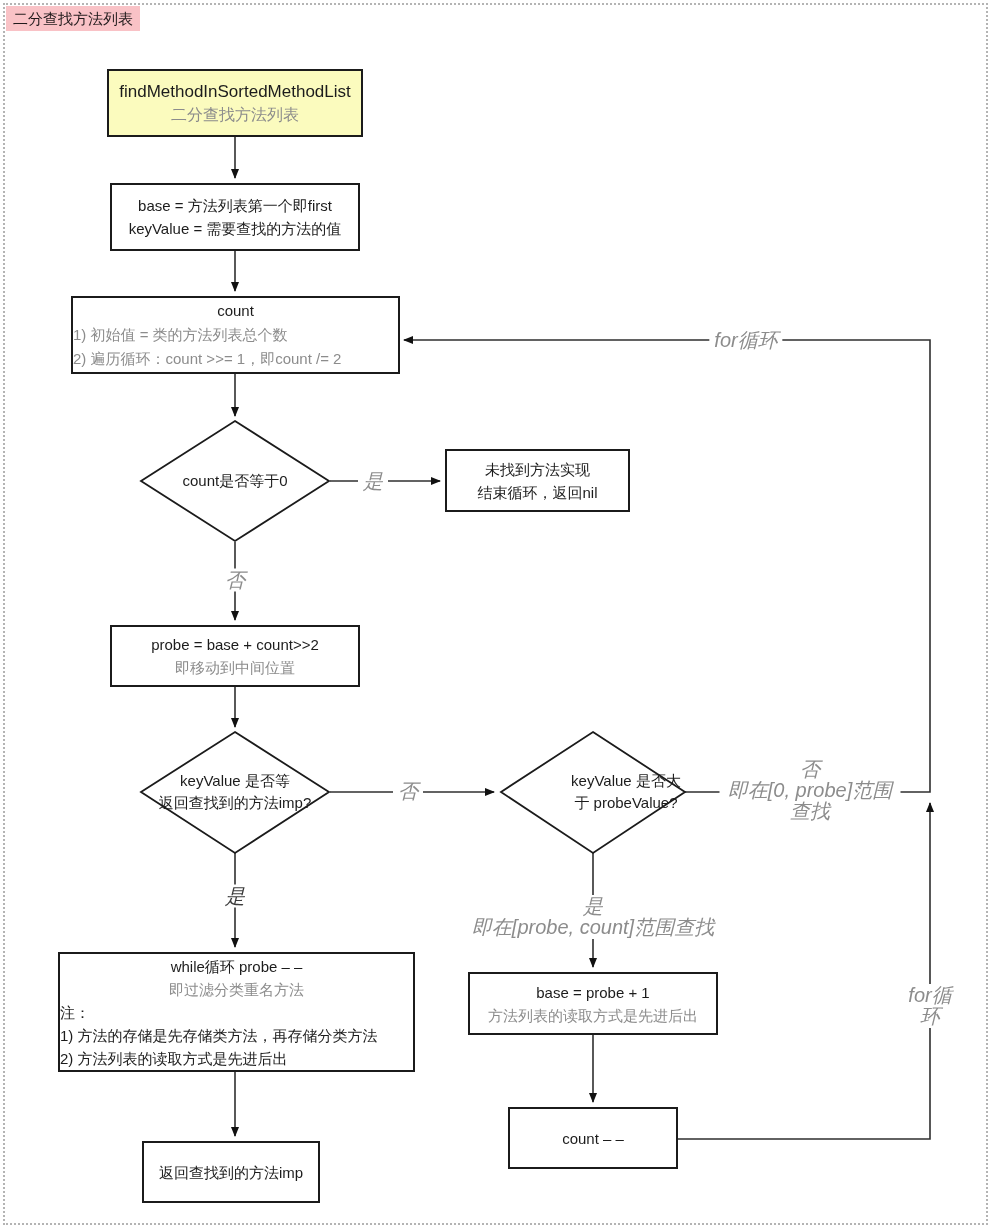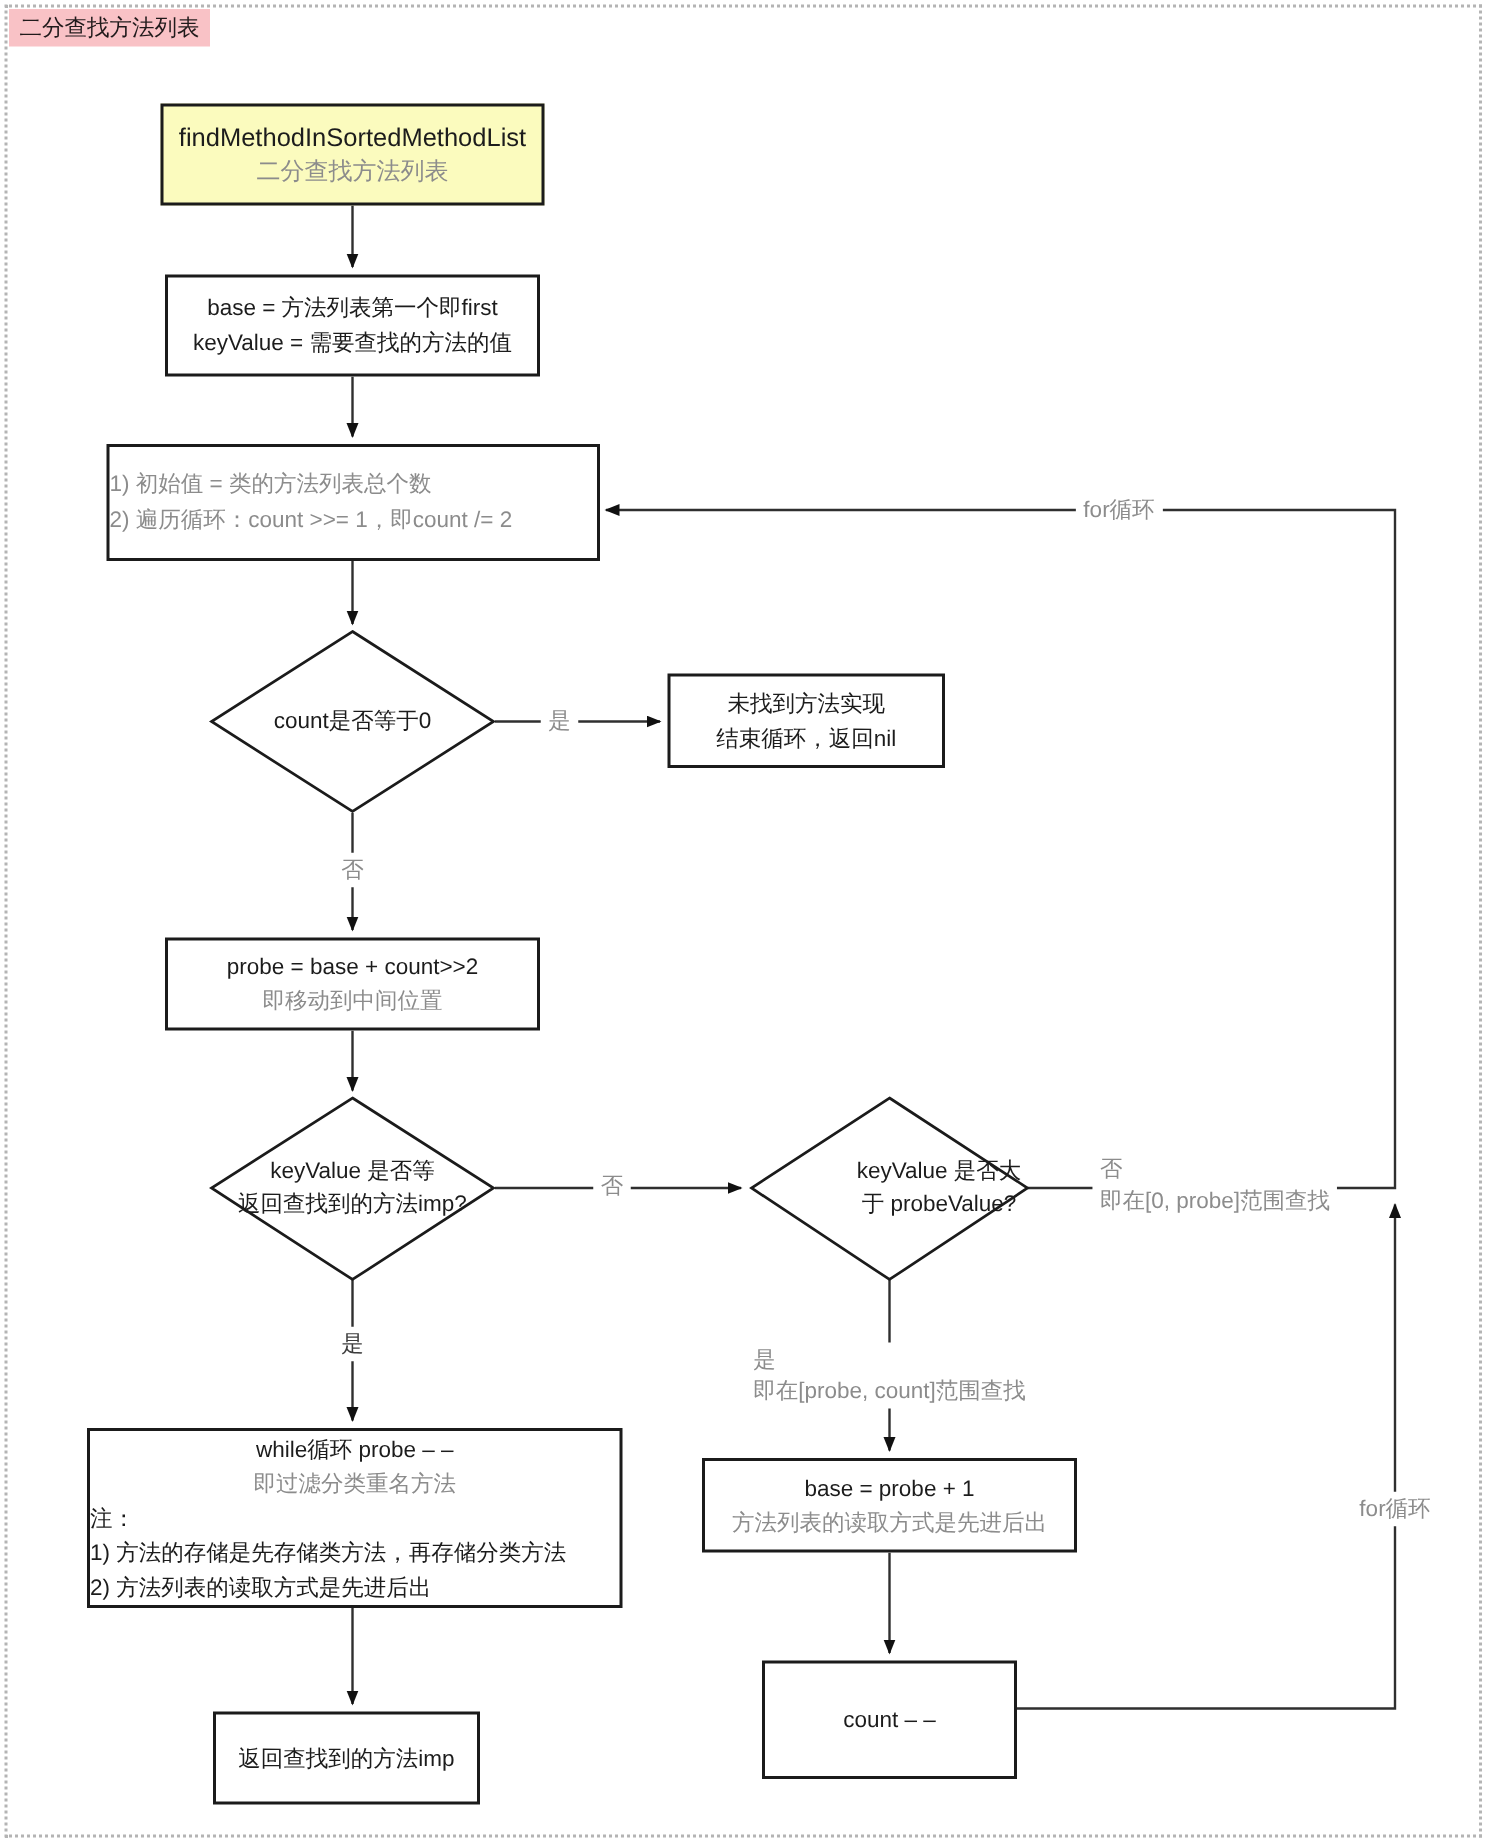--- a/index.html
+++ b/index.html
@@ -13,21 +13,21 @@
   .node .sub{color:#8c8c8c;}
   .node .left{ text-align:left;padding:0 0;}
   .tag{position:absolute;left:6px;top:6px;background:#f9c2c6;color:#201a1b;
        font-size:15px;padding:3px 7px;line-height:19px;}
   .start{background:#fbfbbe;}
   .start .t1{font-size:17px;}
   .start .sub{font-size:16px;}
   .dlabel{position:absolute;transform:translate(-50%,-50%);text-align:center;
           font-size:15px;color:#1c1c1c;line-height:22px;pointer-events:none;}
   .elabel{position:absolute;transform:translate(-50%,-50%);background:#fff;
-          color:#8c8c8c;font-size:15px;line-height:21px;padding:1px 5px;}
+          color:#8c8c8c;font-size:20px;line-height:21px;text-align:center;padding:1px 5px;font-style:italic;}
   .elabel.dark{color:#3c3c3c;}
 </style>
 </head>
 <body>
 
 <div class="canvas">
 
   <svg class="svg-layer" width="991" height="1228" viewBox="0 0 991 1228">
     <defs>
       <marker id="arr" markerWidth="11" markerHeight="9" refX="9" refY="4" orient="auto" markerUnits="userSpaceOnUse">
@@ -62,20 +62,21 @@
     <div class="t1">findMethodInSortedMethodList</div>
     <div class="sub">二分查找方法列表</div>
   </div>
 
   <div class="node" style="left:110px;top:183px;width:250px;height:68px;">
     <div>base = 方法列表第一个即first</div>
     <div>keyValue = 需要查找的方法的值</div>
   </div>
 
   <div class="node" style="left:71px;top:296px;width:329px;height:78px;line-height:24px;">
+    <div>count</div>
     <div class="sub left">1) 初始值 = 类的方法列表总个数</div>
     <div class="sub left">2) 遍历循环：count &gt;&gt;= 1，即count /= 2</div>
   </div>
 
   <div class="dlabel" style="left:235px;top:481px;">count是否等于0</div>
 
   <div class="node" style="left:445px;top:449px;width:185px;height:63px;">
     <div>未找到方法实现</div>
     <div>结束循环，返回nil</div>
   </div>
@@ -101,21 +102,21 @@
     <div class="left">注：</div>
     <div class="left">1) 方法的存储是先存储类方法，再存储分类方法</div>
     <div class="left">2) 方法列表的读取方式是先进后出</div>
   </div>
 
   <div class="node" style="left:468px;top:972px;width:250px;height:63px;">
     <div>base = probe + 1</div>
     <div class="sub">方法列表的读取方式是先进后出</div>
   </div>
 
-  <div class="node" style="left:508px;top:1107px;width:170px;height:79px;">
+  <div class="node" style="left:508px;top:1107px;width:170px;height:62px;">
     <div>count – –</div>
   </div>
 
   <div class="node" style="left:142px;top:1141px;width:178px;height:62px;">
     <div>返回查找到的方法imp</div>
   </div>
 
   <div class="elabel" style="left:373px;top:481px;">是</div>
   <div class="elabel" style="left:235px;top:580px;">否</div>
   <div class="elabel" style="left:408px;top:791px;">否</div>

